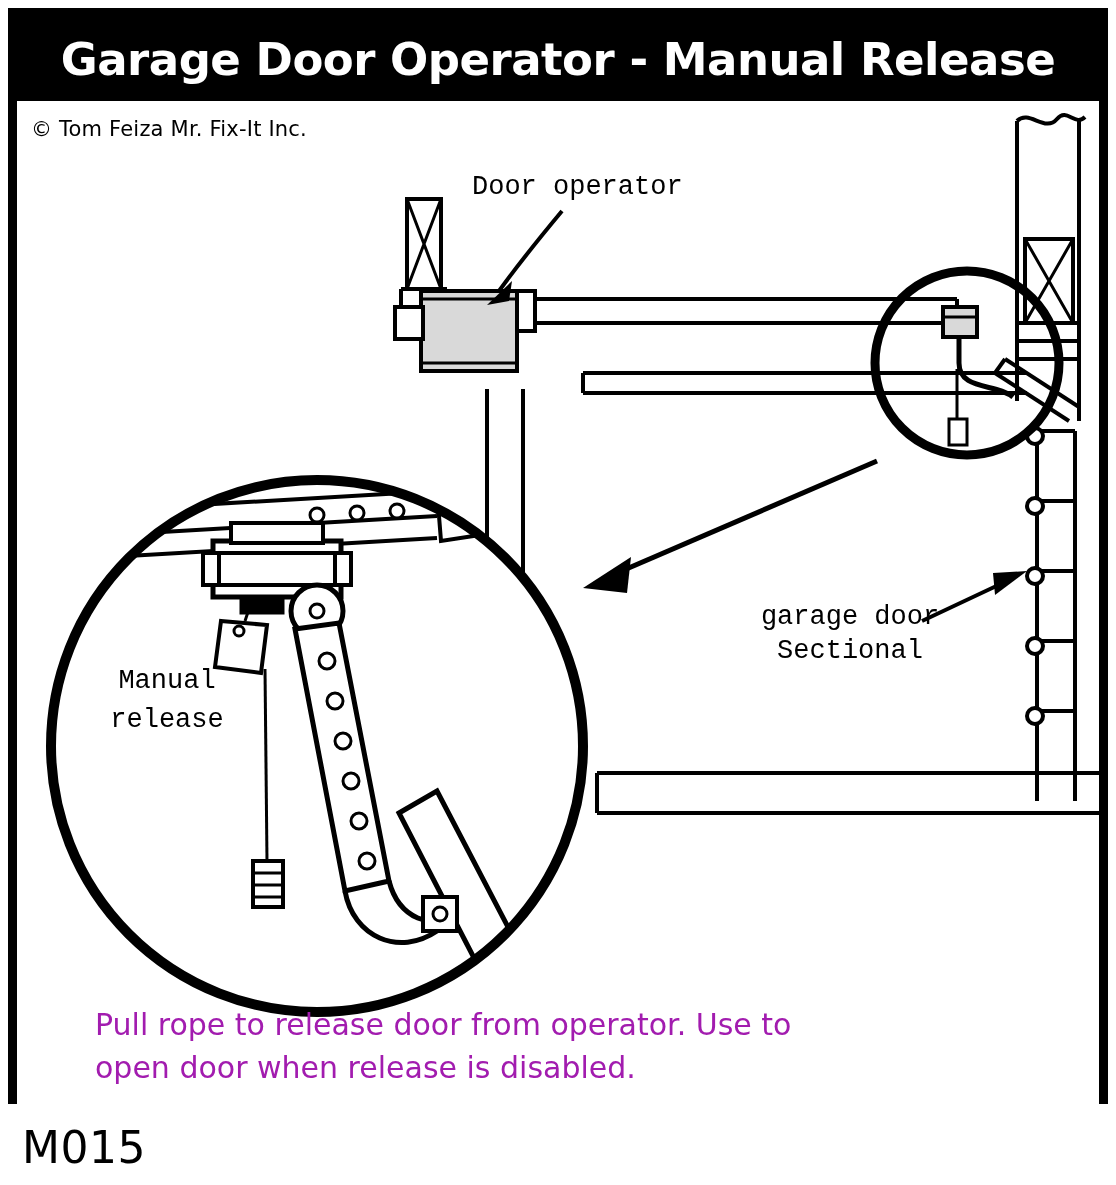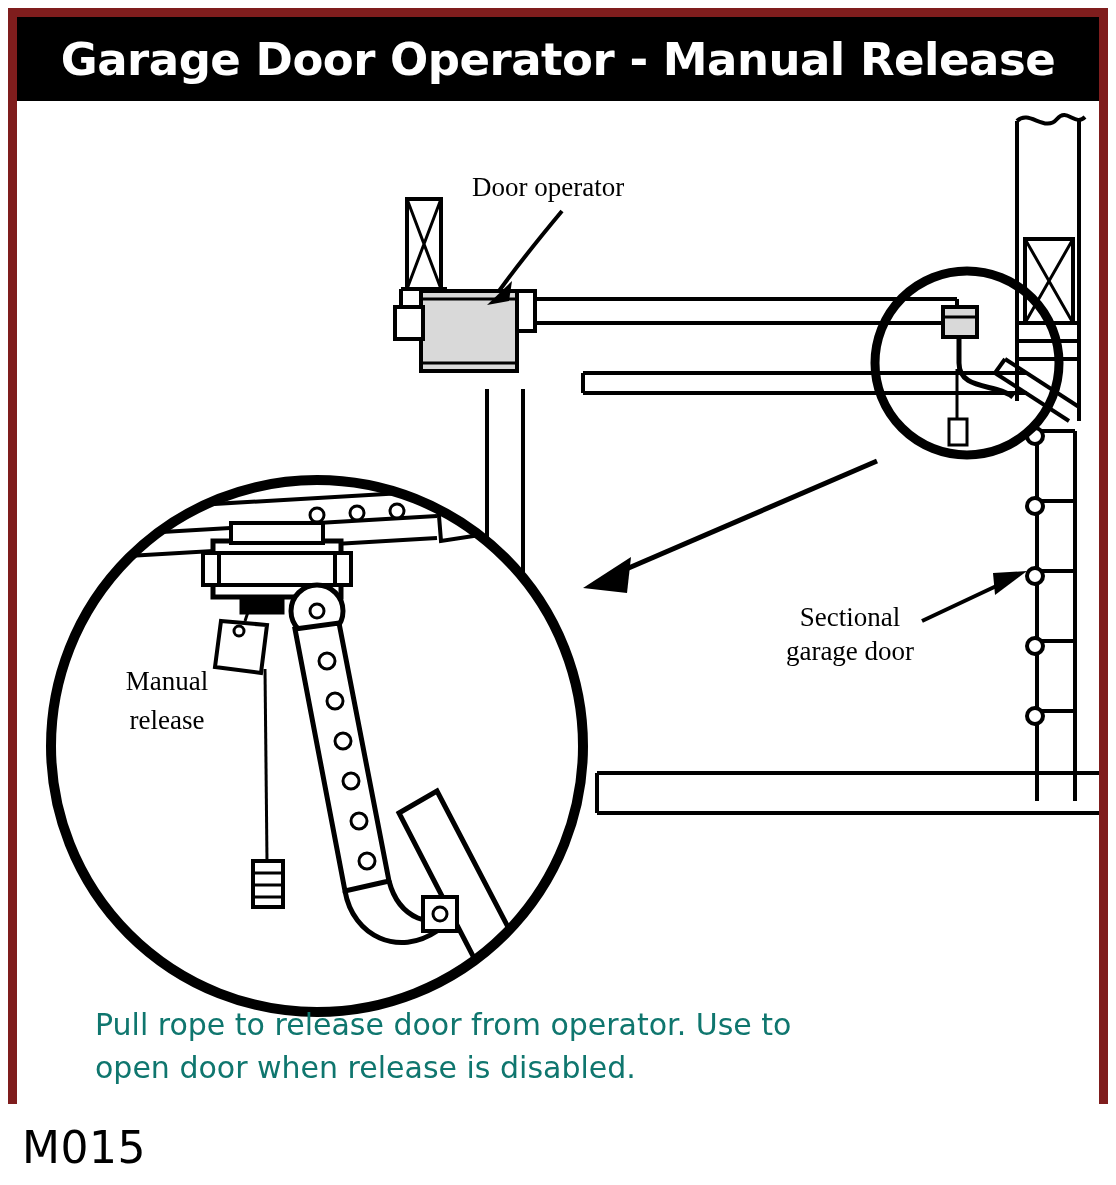--- a/index.html
+++ b/index.html
@@ -23,21 +23,21 @@
     background: #ffffff;
   }
 
   
   #frame {
     position: absolute;
     left: 8px;
     top: 8px;
     width: 1100px;
     height: 1096px;
-    border: 9px solid #7f1d1d;
+    border: 9px solid #000000;
     box-sizing: border-box;
     background: #ffffff;
   }
 
   
   #title-bar {
     position: absolute;
     left: 0;
     top: 0;
     width: 100%;
@@ -72,39 +72,39 @@
     top: 16px;
     font-family: "DejaVu Sans", sans-serif;
     font-size: 21px;
     color: #000000;
     letter-spacing: 0.2px;
   }
 
   
   .callout {
     position: absolute;
-    font-family: Liberation Serif, serif;
+    font-family: Liberation Mono, monospace;
     font-size: 27px;
     color: #000000;
     white-space: nowrap;
     line-height: 1.25;
   }
   #label-door-operator { left: 455px; top: 70px; }
   #label-sectional { left: 718px; top: 500px; text-align: center; width: 230px; }
   #label-manual-release { left: 75px; top: 552px; text-align: center; width: 150px; line-height: 1.45; margin-top: 9px; }
 
   #caption {
     position: absolute;
     left: 78px;
     top: 903px;
     width: 960px;
     font-family: "DejaVu Sans", sans-serif;
     font-size: 30px;
     line-height: 1.42;
-    color: #0f766e;
+    color: #a21caf;
   }
 
   
   #code {
     position: absolute;
     left: 22px;
     top: 1122px;
     font-family: "DejaVu Sans", sans-serif;
     font-size: 44px;
     color: #000000;
@@ -119,20 +119,21 @@
 <div id="page">
 
   <div id="frame">
 
     <div id="title-bar">
       <div id="title-text">Garage Door Operator - Manual Release</div>
     </div>
 
     <div id="canvas-area">
 
+      <div id="copyright">© Tom Feiza Mr. Fix-It Inc.</div>
 
       <svg width="1082" height="1004" viewBox="0 0 1082 1004" style="position:absolute;left:0;top:0;">
 
         <g fill="none" stroke="#000000" stroke-width="4" stroke-linejoin="miter" stroke-linecap="butt">
 
           <path d="M 1000 20 L 1000 300" stroke-width="4"></path>
           <path d="M 1062 20 L 1062 320" stroke-width="4"></path>
 
           <path d="M 1000 20 C 1012 8, 1028 32, 1040 18 C 1050 6, 1058 26, 1068 16" stroke-width="4"></path>
 
@@ -275,22 +276,22 @@
           </g>
 
           <circle cx="300" cy="645" r="266" fill="none" stroke="#000000" stroke-width="10"></circle>
         </g>
 
       </svg>
 
       <div class="callout" id="label-door-operator">Door operator</div>
 
       <div class="callout" id="label-sectional">
+        <div>garage door</div>
         <div>Sectional</div>
-        <div>garage door</div>
       </div>
 
       <div class="callout" id="label-manual-release">
         <div>Manual</div>
         <div>release</div>
       </div>
 
       <div id="caption">
         <div>Pull rope to release door from operator.  Use to</div>
         <div>open door when release is disabled.</div>

